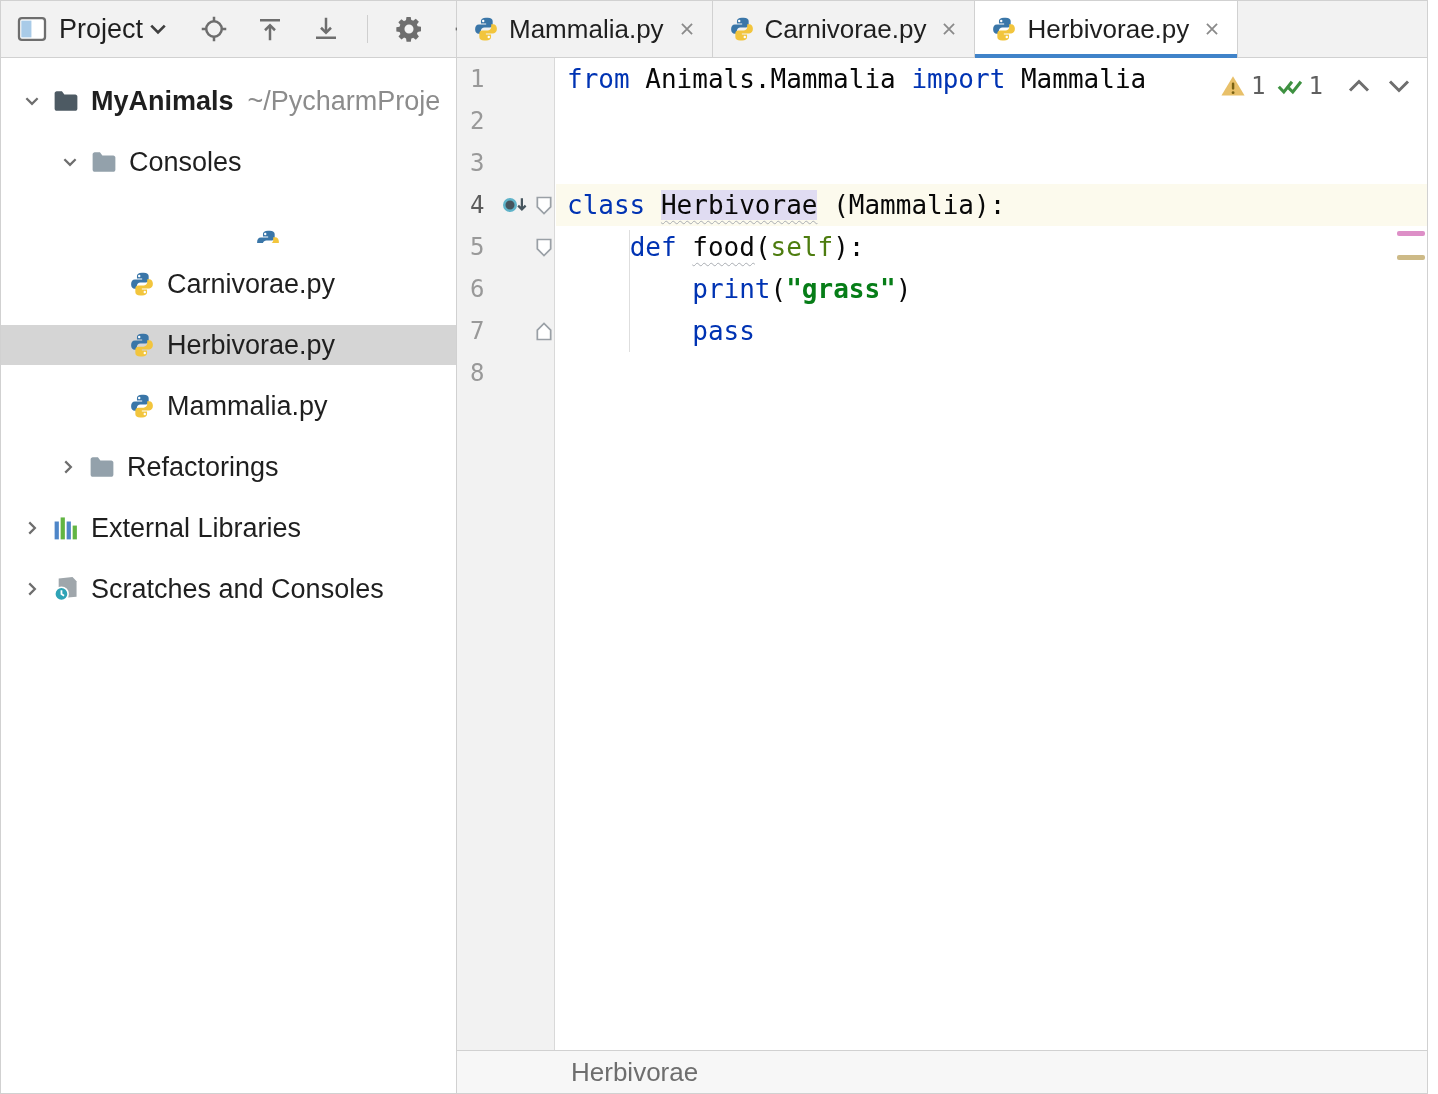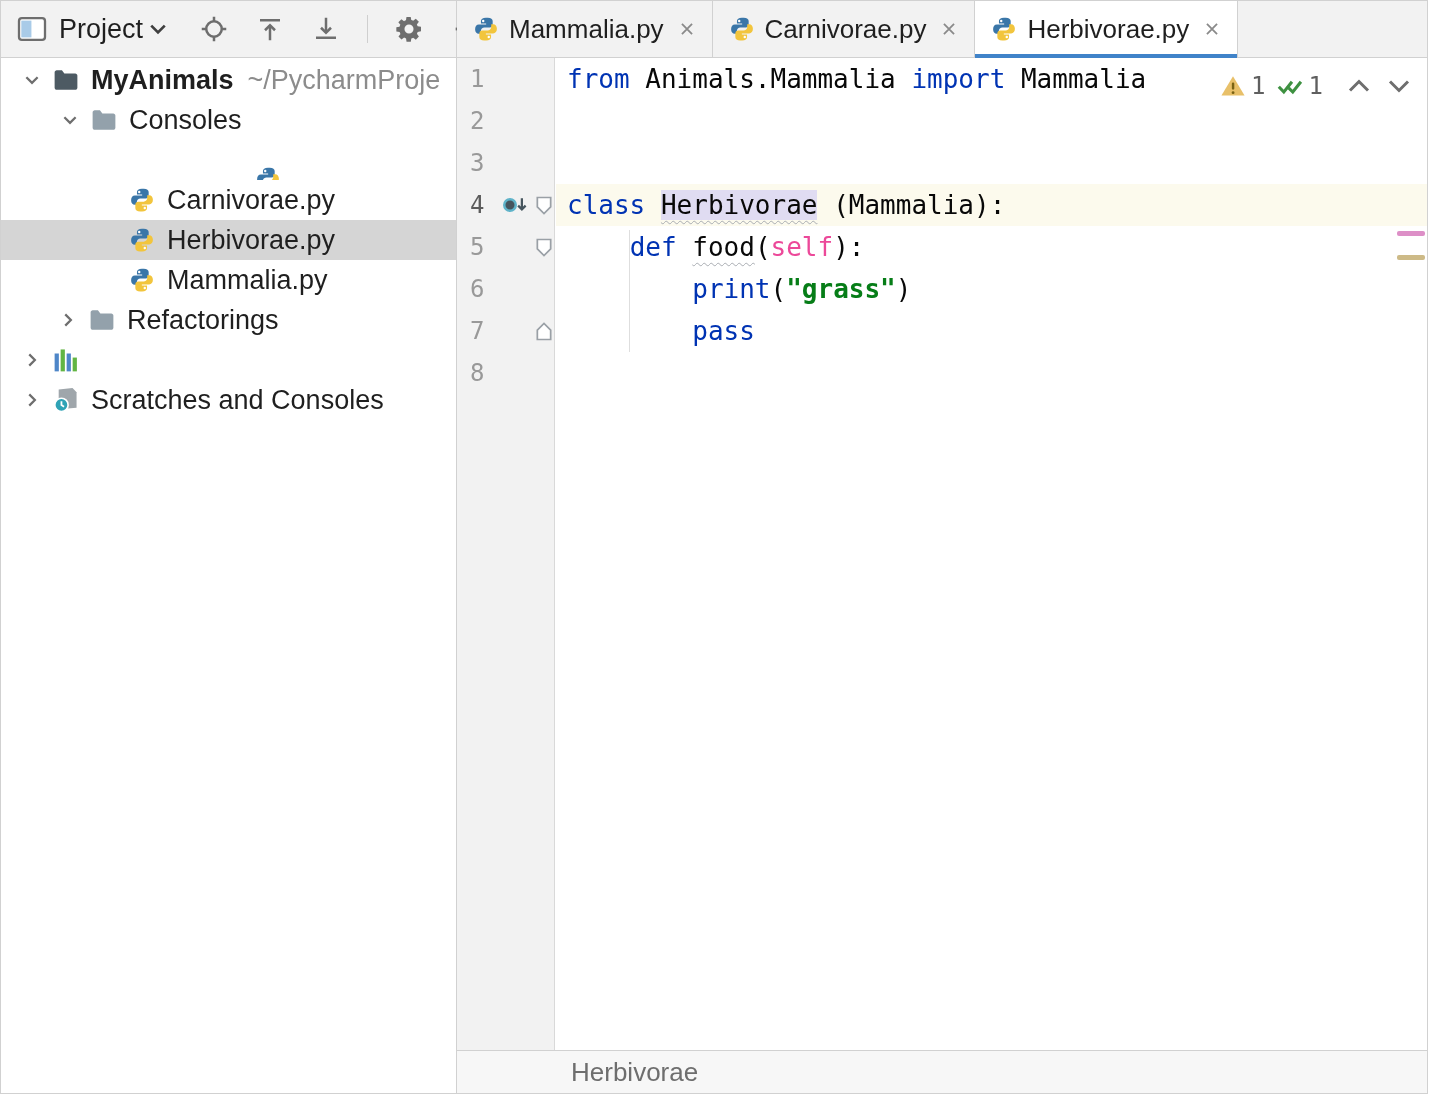--- a/index.html
+++ b/index.html
@@ -10,21 +10,21 @@
   
   .left-panel { position:absolute; left:0; top:0; width:456px; height:100%; background:#fff; border-right:1px solid #D1D1D1; }
   .panel-toolbar { height:57px; background:#F2F2F2; border-bottom:1px solid #D1D1D1; display:flex; align-items:center; padding:0 10px 0 16px; }
   .tb-title { display:flex; align-items:center; gap:6px; margin-left:12px; font-size:27px; color:#1f1f1f; cursor:default; }
   .tb-group { display:flex; align-items:center; gap:22px; margin-left:30px; }
   .tb-btn { display:flex; align-items:center; justify-content:center; width:34px; height:34px; border-radius:4px; }
   .tb-sep { width:1px; height:28px; background:#CFCFCF; margin:0 2px; }
   .icon svg { display:block; }
 
   .tree { padding-top:2px; }
-  .tree-row { display:flex; align-items:center; height:40px; white-space:nowrap; overflow:hidden; font-size:27px; color:#1f1f1f; cursor:default; }
+  .tree-row { display:flex; align-items:center; height:40px; white-space:nowrap; overflow:hidden; font-size:27px; color:#1f1f1f; cursor:default;margin-top:21px; }
   .tree-row.selected { background:#D5D5D5; }
   .chev { width:38px; height:26px; display:flex; align-items:center; justify-content:center; flex:none; }
   .tree-ico { width:30px; height:26px; display:flex; align-items:center; justify-content:center; flex:none; margin-right:10px; }
   .tree-label { flex:none; }
   .tree-label.bold { font-weight:bold; }
   .tree-hint { color:#8C8C8C; margin-left:14px; overflow:hidden; }
 
   
   .editor-pane { position:absolute; left:456px; top:0; right:0; height:100%; display:flex; flex-direction:column; background:#fff; }
   .tab-bar { height:57px; flex:none; background:#F2F2F2; border-bottom:1px solid #D1D1D1; display:flex; }
@@ -41,21 +41,21 @@
   .ln { width:42px; padding-left:13px; font-size:24px; color:#999; flex:none; }
   .gslot { width:32px; flex:none; display:flex; align-items:center; justify-content:center; }
   .fslot { width:25px; flex:none; display:flex; align-items:center; justify-content:center; }
   .code-text { flex:1; padding-left:11px; white-space:pre; font-size:26px; line-height:42px; color:#080808; }
   .code-line.current .code-text { background:#FCFAED; }
   .code-line.current .ln { color:#5c5c5c; }
 
   .tk-kw   { color:#0033B3; }
   .tk-pl   { color:#080808; }
   .tk-str  { color:#067D17; font-weight:bold; }
-  .tk-self { color:#ec4899;text-align:right; }
+  .tk-self { color:#4d7c0f;text-align:right; }
   .tk-hl   { background:#E0DCF2; }
   .tk-wavy { text-decoration:underline wavy #A9ADB2 1px; text-underline-offset:6px; text-decoration-skip-ink:none; }
 
   .indent-guide { position:absolute; width:1px; background:#DEDEDE; z-index:0; }
 
   .inspections { position:absolute; top:14px; right:16px; display:flex; align-items:center; gap:10px; z-index:3; font-size:24px; color:#5f5f5f; }
   .insp-item { display:flex; align-items:center; gap:5px; }
   .insp-nav { display:flex; align-items:center; gap:16px; margin-left:14px; }
 
   .stripe-mark { position:absolute; right:2px; width:28px; height:5px; border-radius:2px; z-index:3; }
@@ -213,20 +213,21 @@
             </svg>
           </span>
           <span class="tree-ico">
             <svg width="26" height="26" viewBox="0 0 16 16">
               <rect x="1" y="4" width="2.6" height="11" fill="#4E86C8"></rect>
               <rect x="4.7" y="1.5" width="2.6" height="13.5" fill="#62B543"></rect>
               <rect x="8.4" y="4" width="2.6" height="11" fill="#4E86C8"></rect>
               <rect x="12.1" y="6.5" width="2.6" height="8.5" fill="#62B543"></rect>
             </svg>
           </span>
+          <span class="tree-label">External Libraries</span>
         </div>
         <div class="tree-row" style="padding-left: 12px;">
           <span class="chev">
             <svg width="22" height="20" viewBox="0 0 16 16">
               <path d="M5.8 3.5L10.3 8l-4.5 4.5" fill="none" stroke="#6E6E6E" stroke-width="1.8"></path>
             </svg>
           </span>
           <span class="tree-ico">
             <svg width="26" height="26" viewBox="0 0 16 16">
               <path d="M3.5 1.5l8.5-.9 2.5 2.6v9.6l-11 .9z" fill="#9FA6AB"></path>

